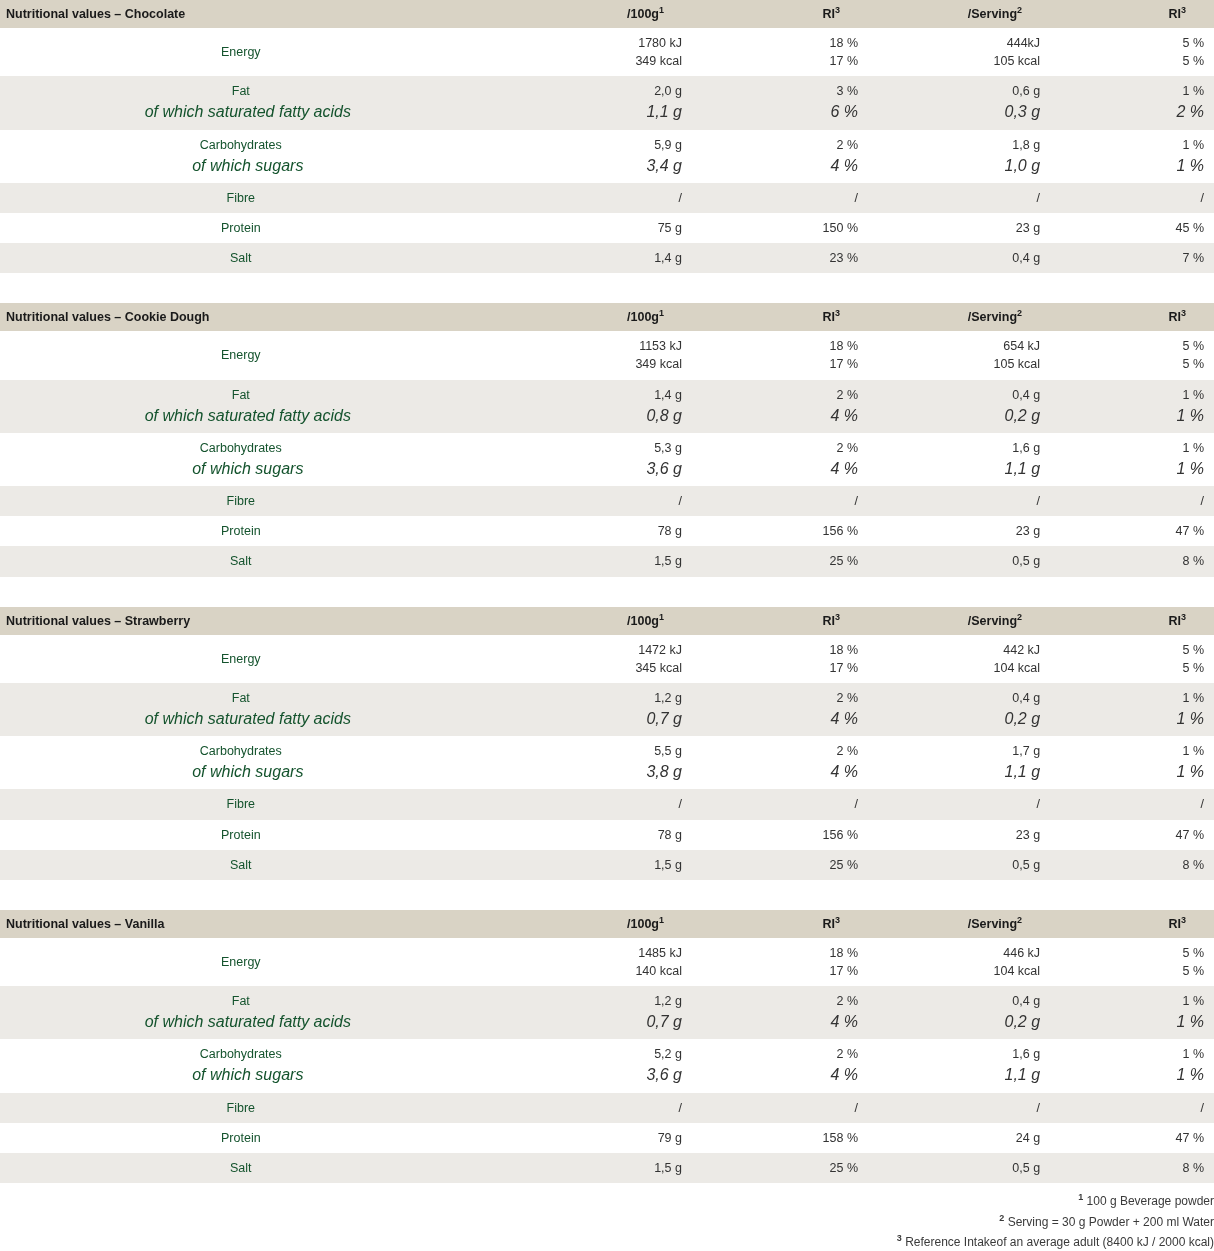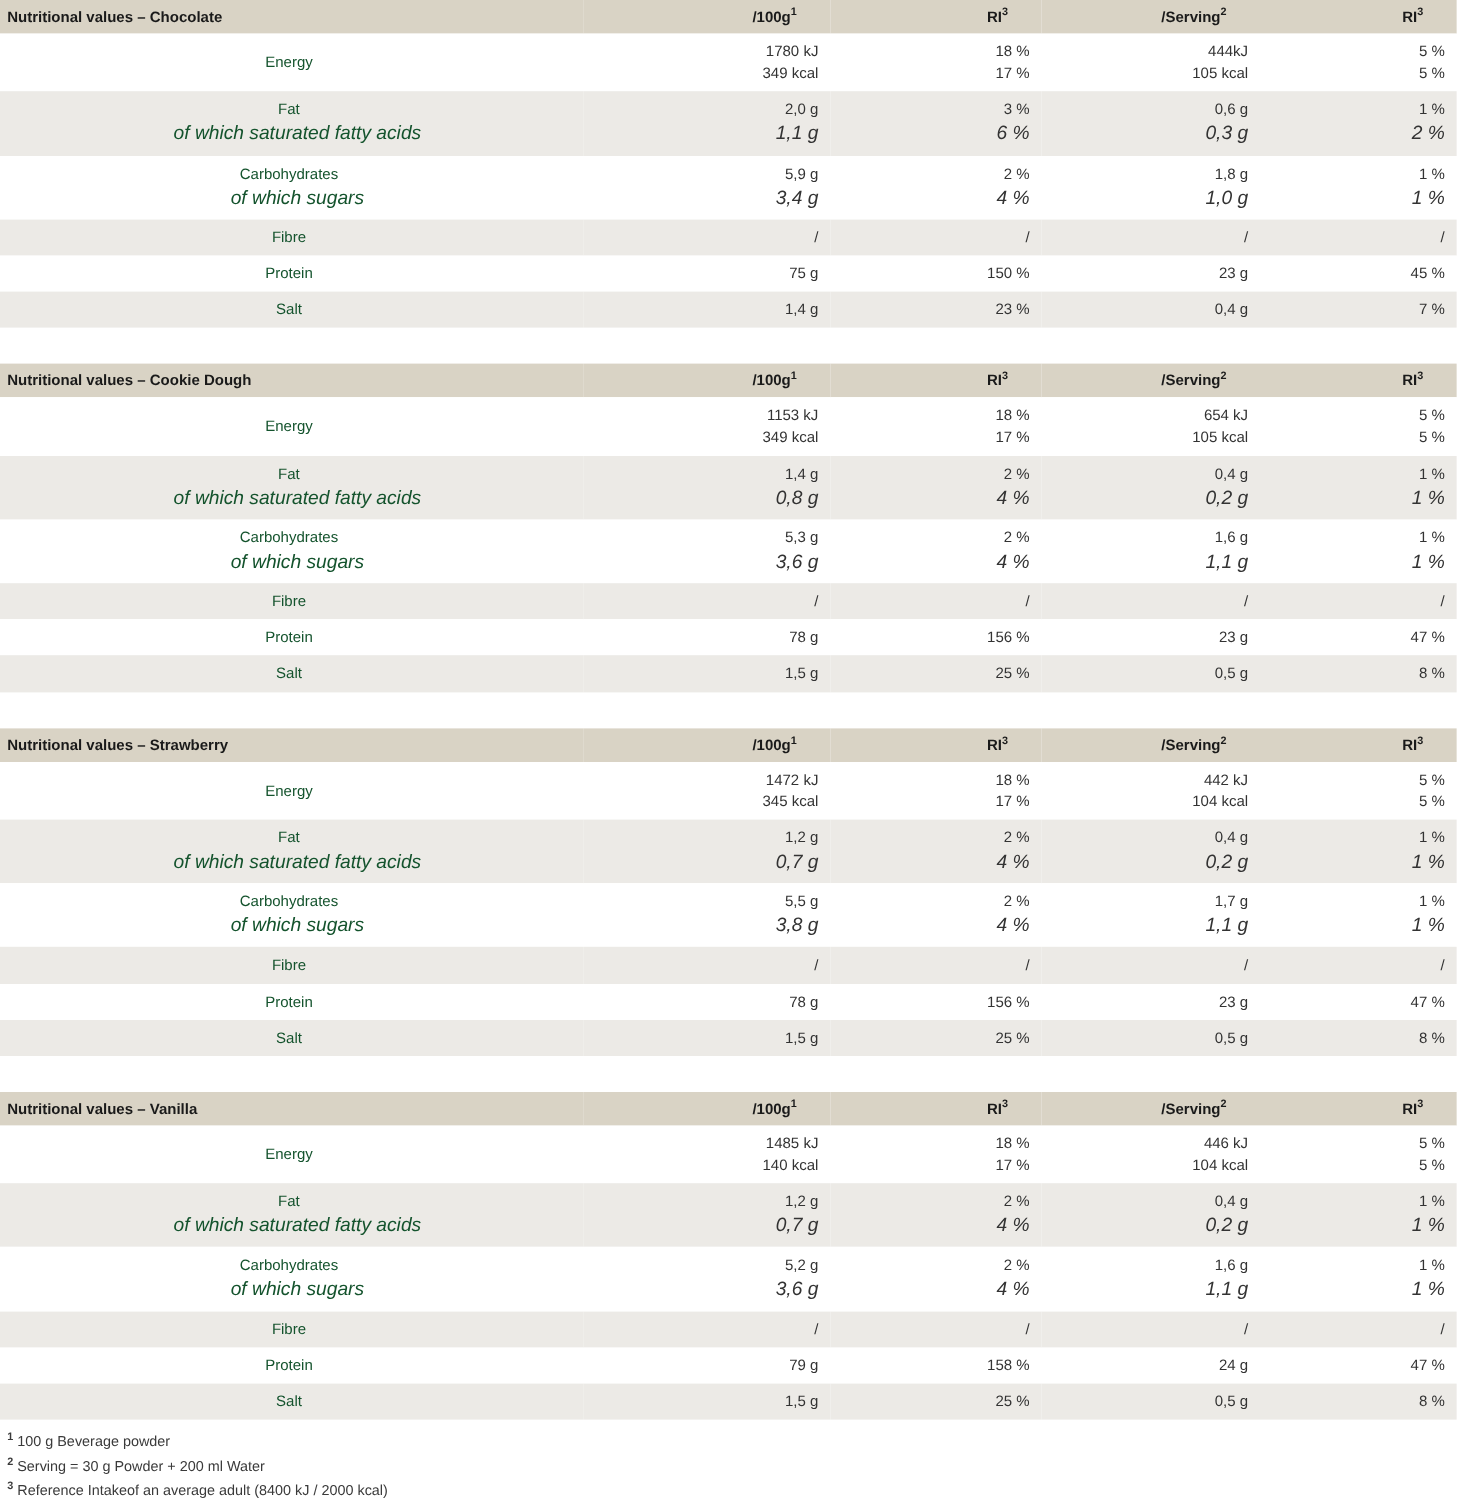--- a/index.html
+++ b/index.html
@@ -70,21 +70,21 @@
     font-size: 9px;
     vertical-align: super;
     line-height: 0;
   }
   .footnotes {
     margin: 4px 0 14px 2px;
     font-size: 12px;
     color: #3a3a3a;
     line-height: 1.55;
   }
-  .footnotes div { padding: 1px 0 1px 4px; }
+  .footnotes div { padding: 1px 0 1px 4px; text-align: right; }
   .footnotes sup { font-weight: bold; }
 
   table.ingredients {
     width: 100%;
     border-collapse: collapse;
     table-layout: fixed;
     margin-bottom: 6px;
   }
   table.ingredients col.c-name { width: 40%; }
   table.ingredients col.c-v1 { width: 17%; }

